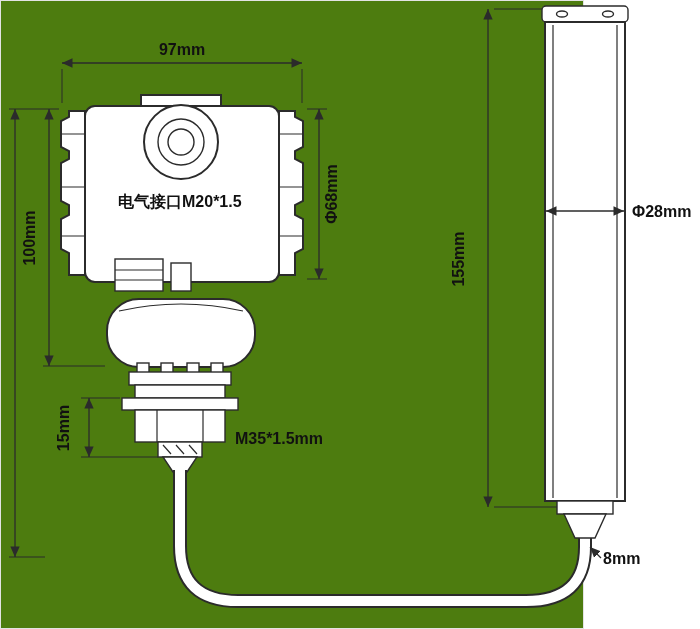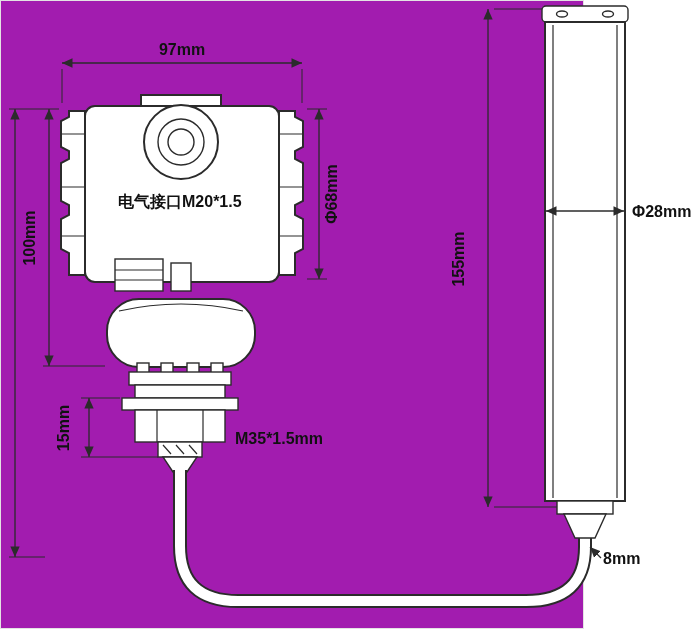--- a/index.html
+++ b/index.html
@@ -1,16 +1,16 @@
 <!DOCTYPE html>
 <html><head>
 <meta charset="utf-8">
 <style>
   html,body{margin:0;padding:0;background:#ffffff;}
-  .stage{width:584px;height:629px;position:relative;background:#a21caf;border:1px solid #e3e3e3;box-sizing:border-box;}
+  .stage{width:584px;height:629px;position:relative;background:#4d7c0f;border:1px solid #e3e3e3;box-sizing:border-box;}
   svg{display:block;}
   text{font-family:"Liberation Sans","DejaVu Sans",sans-serif;font-weight:600;font-size:16px;fill:#111111;}
   .shape{fill:#ffffff;stroke:#2b2b2b;stroke-width:2;}
   .shape-thin{fill:#ffffff;stroke:#2b2b2b;stroke-width:1.4;}
   .detail{fill:none;stroke:#2b2b2b;stroke-width:1.2;}
   .dimline{fill:none;stroke:#2b2b2b;stroke-width:1.3;}
   .extline{fill:none;stroke:#2b2b2b;stroke-width:1;}
   .cable-outer{fill:none;stroke:#2b2b2b;stroke-width:14;}
   .cable-inner{fill:none;stroke:#ffffff;stroke-width:10;}
 </style>

